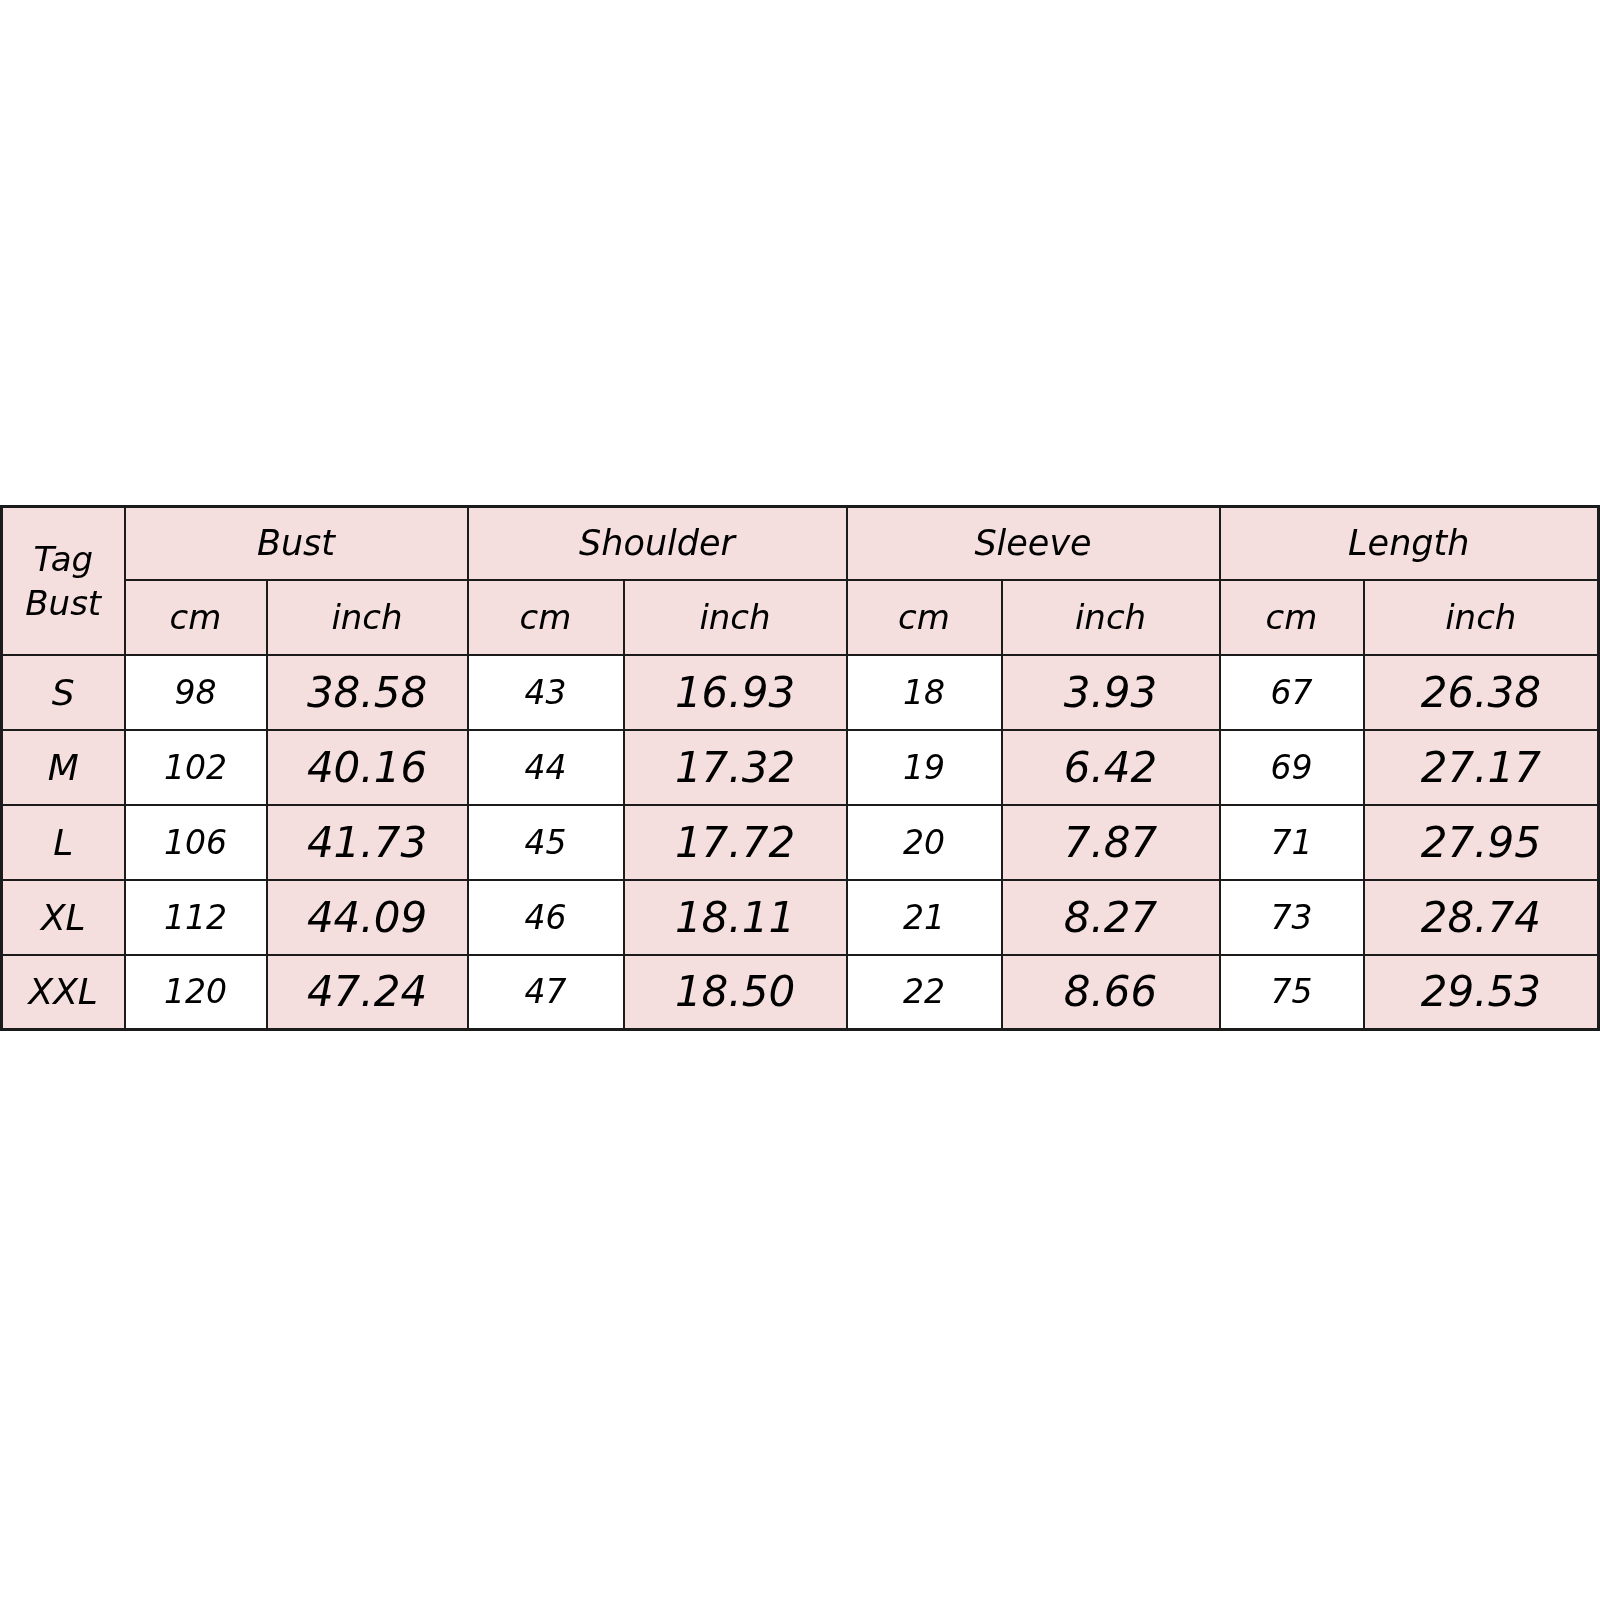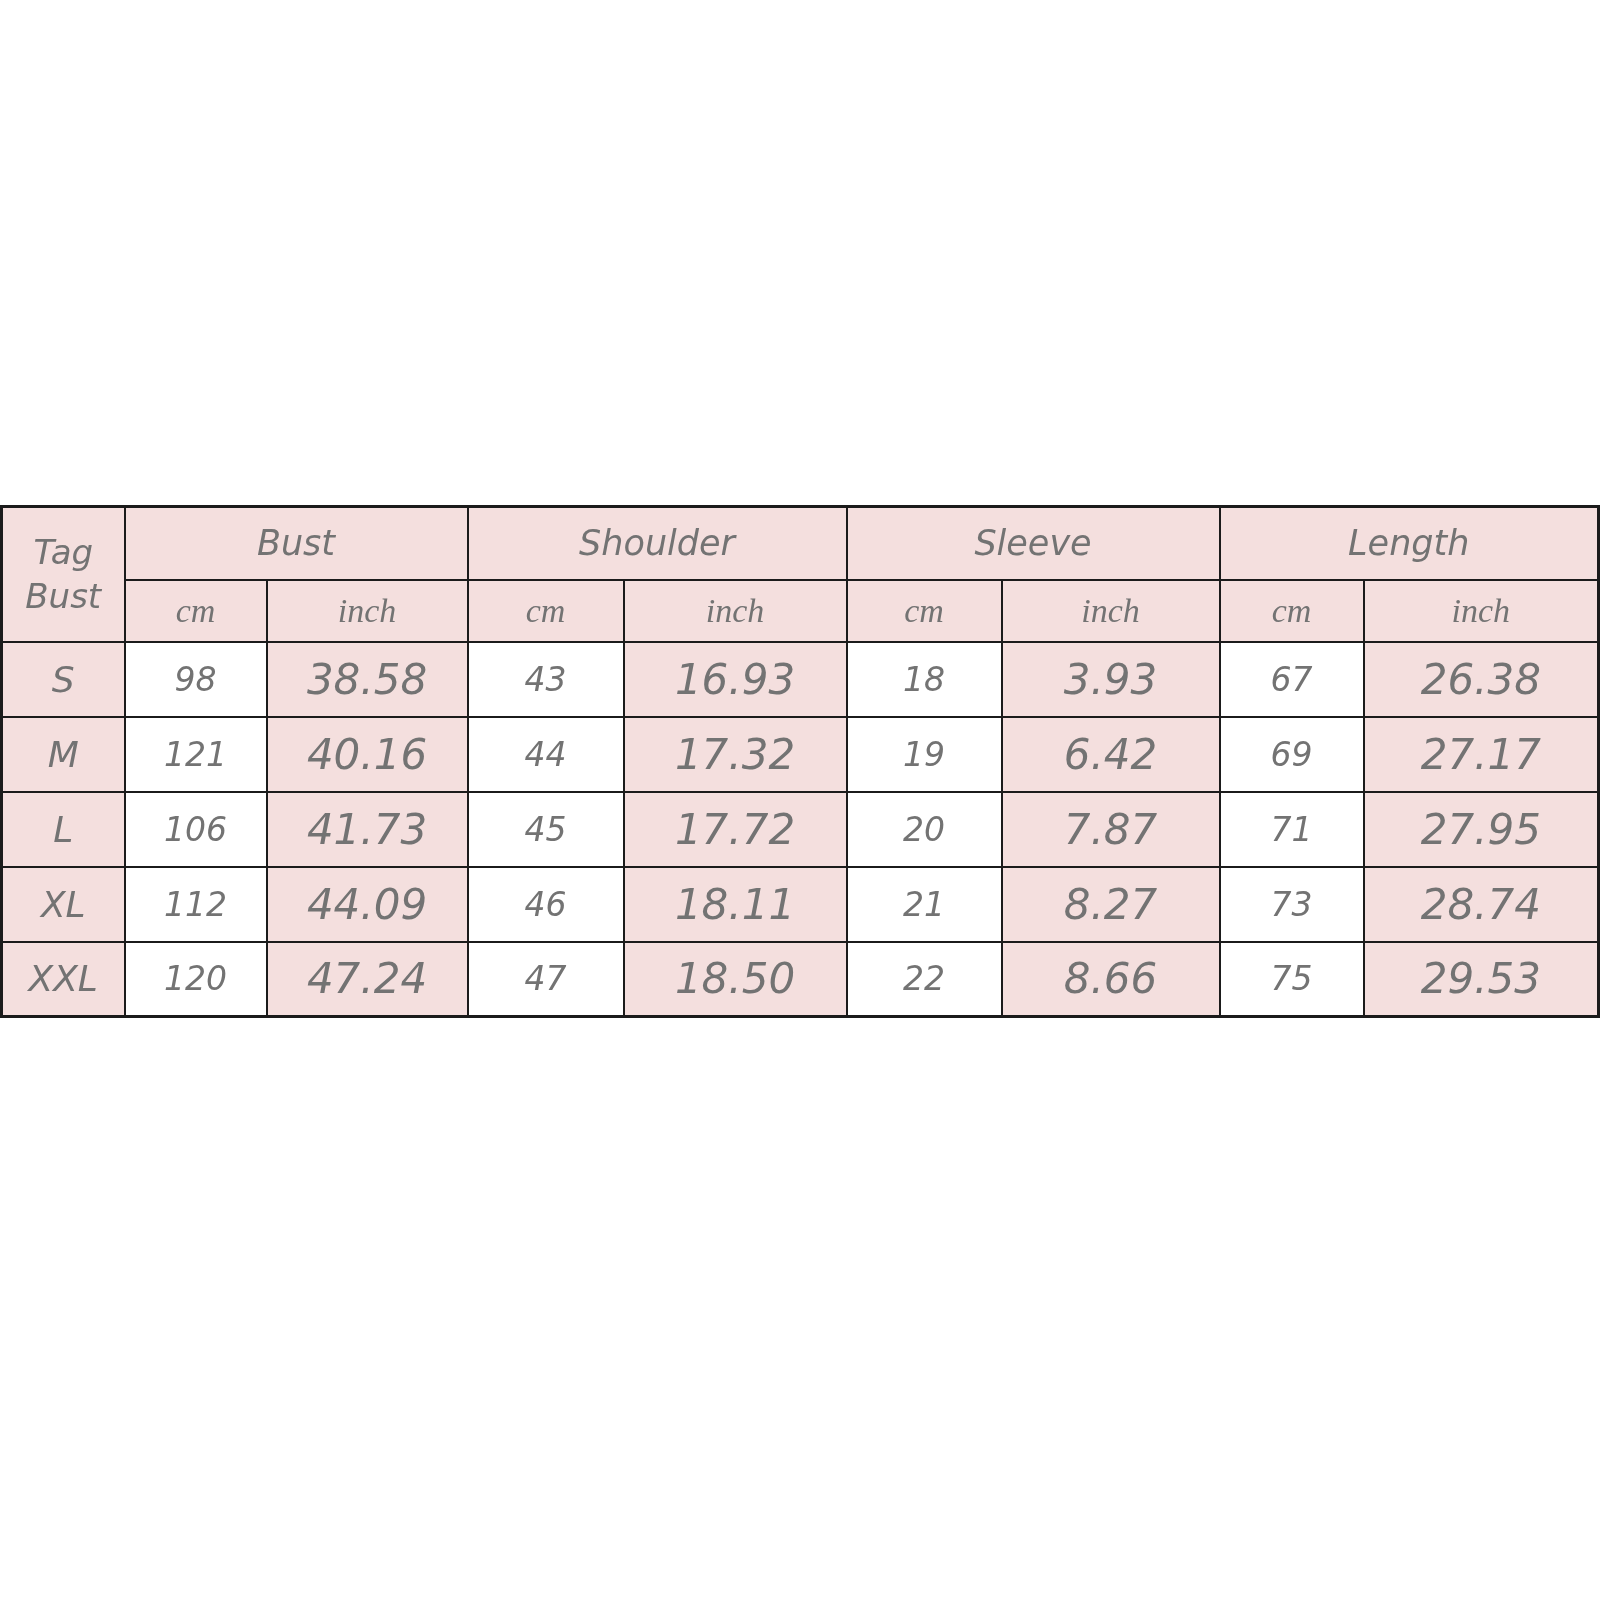--- a/index.html
+++ b/index.html
@@ -17,34 +17,34 @@
     position: absolute;
     left: 0;
     top: 505px;
     width: 1597px;
   }
   table.size-chart {
     border-collapse: collapse;
     table-layout: fixed;
     width: 1597px;
     font-style: italic;
-    color: #737373;
+    color: #000000;
     border: 3px solid #1b1b1b;
   }
   table.size-chart td,
   table.size-chart th {
     border: 2.5px solid #1b1b1b;
     text-align: center;
     vertical-align: middle;
     padding: 0;
     overflow: hidden;
     white-space: nowrap;
   }
   tr.group-row    { height: 73px; }
-  tr.unit-row     { height: 62px; font-family: Liberation Serif, serif; }
+  tr.unit-row     { height: 75px; }
   tr.data-row     { height: 75px; }
 
   .corner-cell {
     background: #f4dfde;
     font-size: 34px;
     font-weight: 400;
     line-height: 1.3;
     text-align: center;
   }
   .group-cell {
@@ -115,21 +115,21 @@
         <td class="cm-cell">43</td>
         <td class="inch-cell">16.93</td>
         <td class="cm-cell">18</td>
         <td class="inch-cell">3.93</td>
         <td class="cm-cell">67</td>
         <td class="inch-cell">26.38</td>
       </tr>
 
       <tr class="data-row">
         <td class="size-cell">M</td>
-        <td class="cm-cell">121</td>
+        <td class="cm-cell">102</td>
         <td class="inch-cell">40.16</td>
         <td class="cm-cell">44</td>
         <td class="inch-cell">17.32</td>
         <td class="cm-cell">19</td>
         <td class="inch-cell">6.42</td>
         <td class="cm-cell">69</td>
         <td class="inch-cell">27.17</td>
       </tr>
 
       <tr class="data-row">

